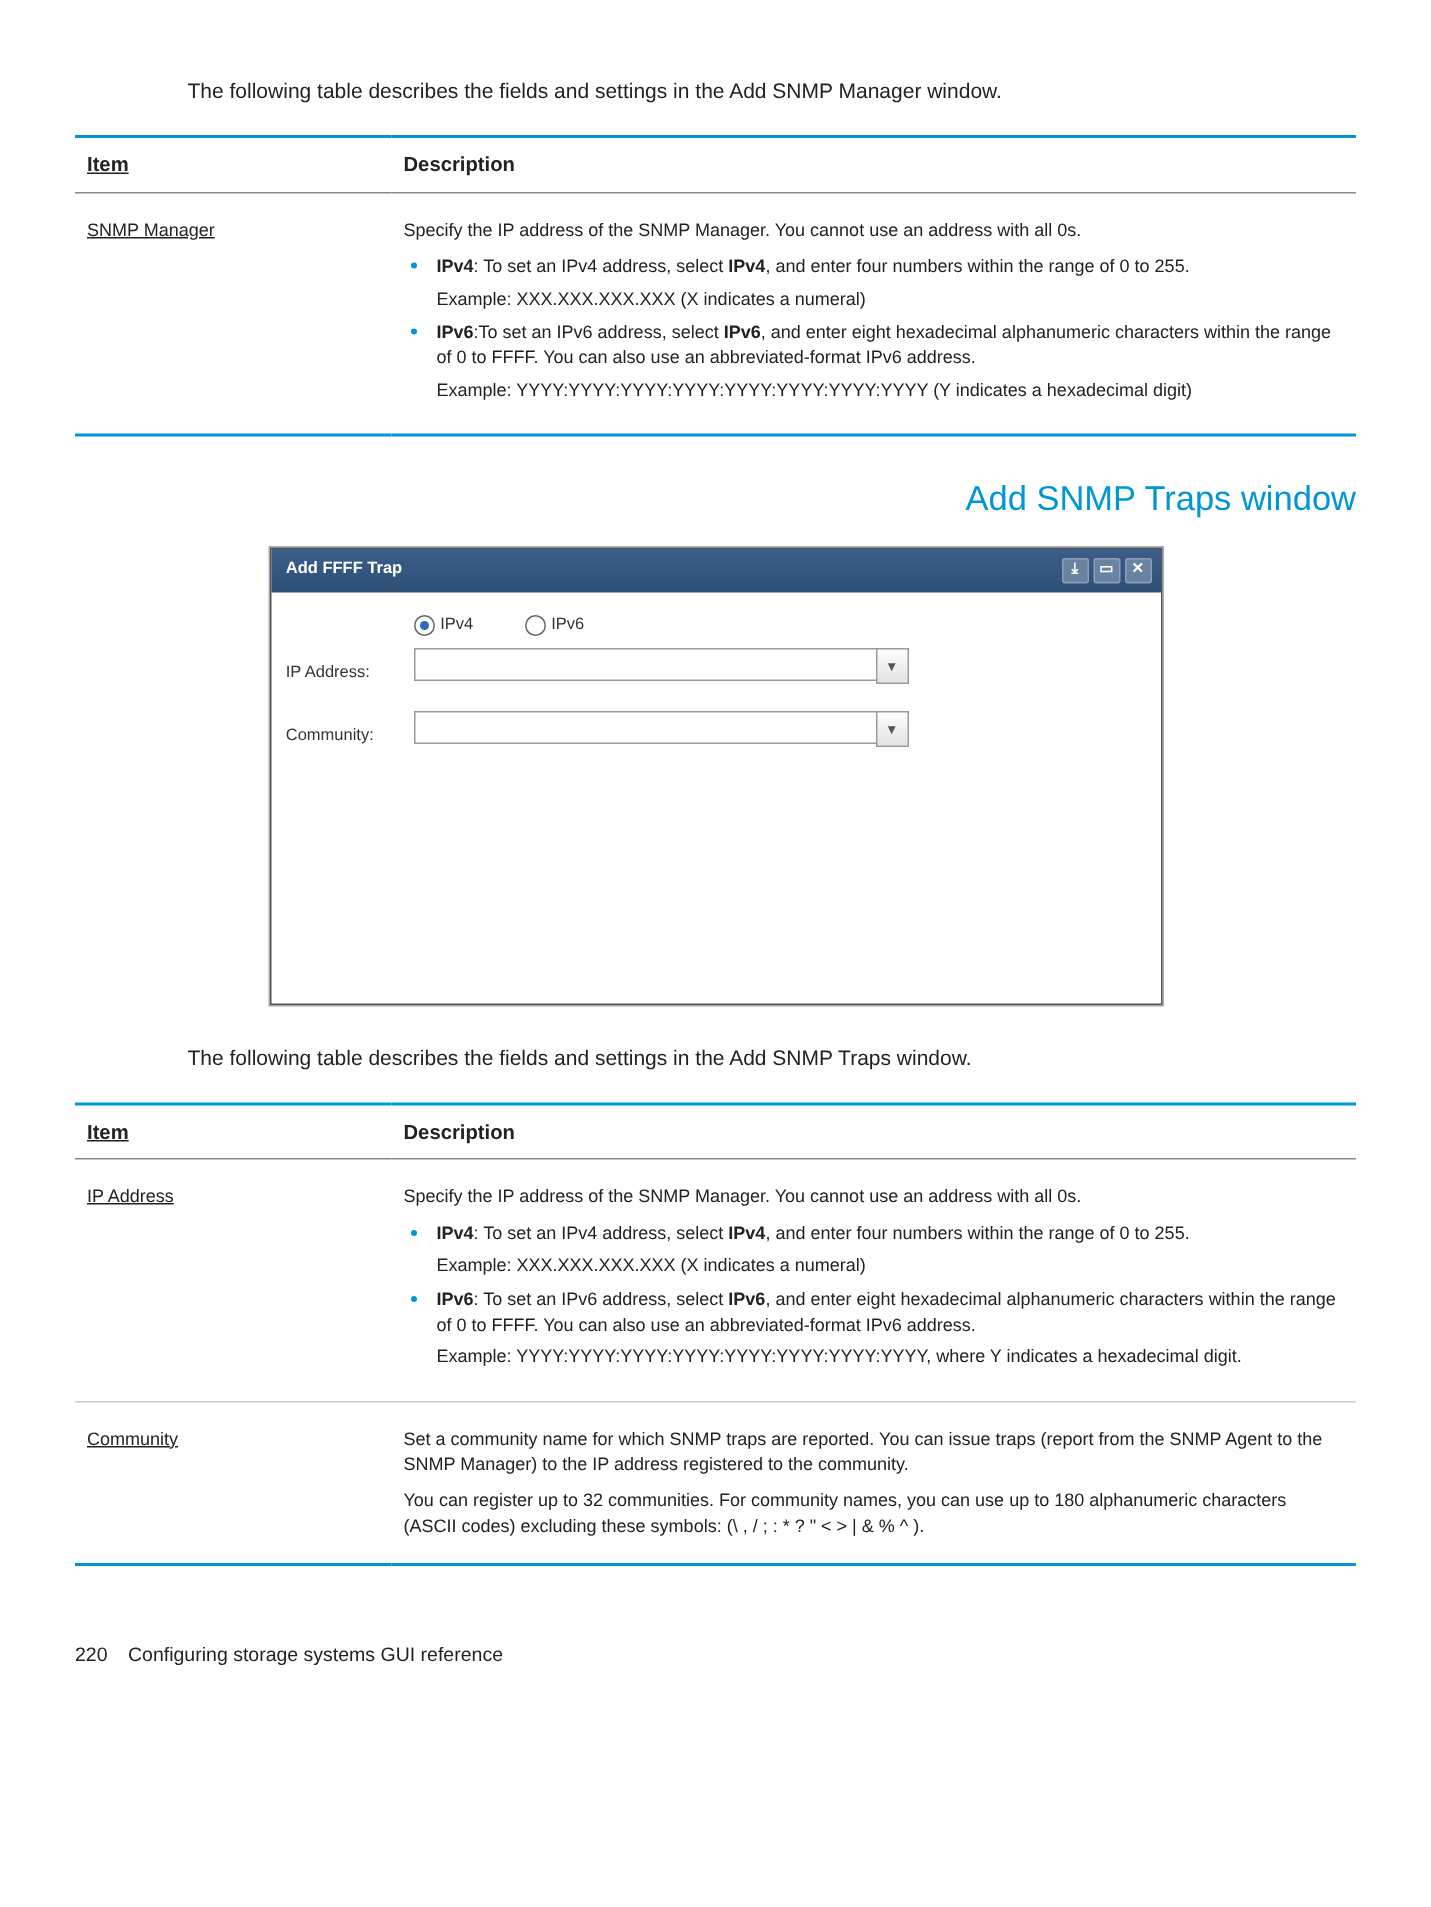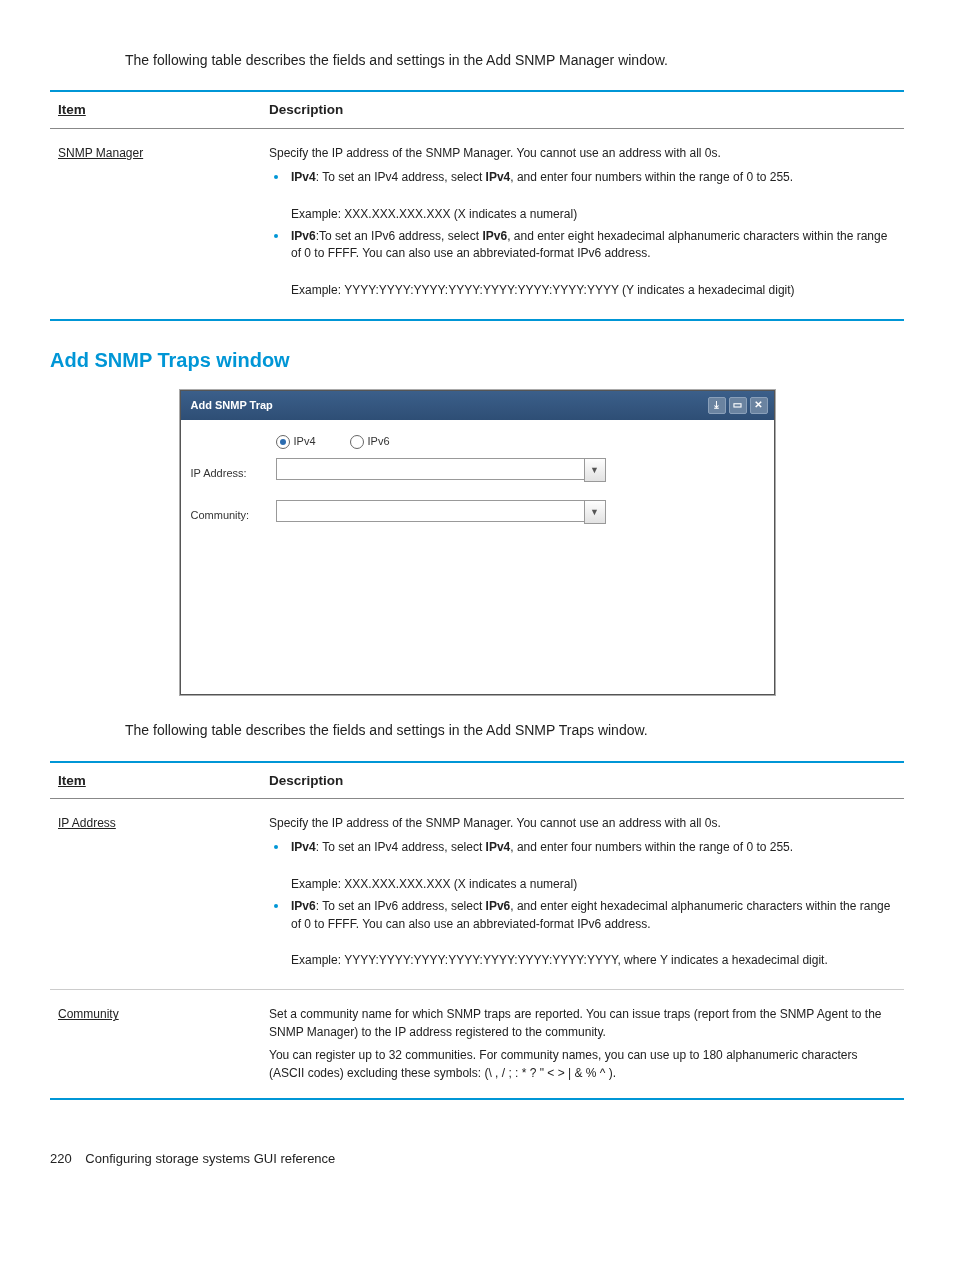--- a/index.html
+++ b/index.html
@@ -11,24 +11,25 @@
     box-sizing: border-box;
     font-size: 14px;
     line-height: 1.45;
   }
   .intro {
     text-align: left;
     margin: 0 0 20px 75px;
   }
   h2.section {
     font-family: Arial, sans-serif;
-    font-weight: bold;
+    font-weight: normal;
     color: #0096d6;
-    font-size: 20px;
+    font-size: 23px;
     margin: 25px 0 15px 0;
+    text-align: right;
   }
   table.desc {
     width: 100%;
     border-collapse: collapse;
     border-top: 2px solid #0096d6;
     border-bottom: 2px solid #0096d6;
     margin-bottom: 18px;
   }
   table.desc th {
     text-align: left;
@@ -42,21 +43,21 @@
     padding: 16px 8px;
     font-size: 12px;
     border-top: 1px solid #ccc;
   }
   table.desc tr:first-child td { border-top: none; }
   table.desc td:first-child, table.desc th:first-child { width: 195px; text-decoration: underline; }
   ul.bul { margin: 4px 0; padding-left: 20px; }
   ul.bul li { padding-left: 2px; margin-bottom: 2px; }
   ul.bul li::marker { color: #0096d6; font-size: 14px; }
   .bold { font-weight: bold; }
-  .example { margin-top: 19px; }
+  .example { margin-top: 4px; }
 
   
   .dialog-wrap { margin: 0 auto 25px auto; width: 595px; }
   .dialog {
     border: 1px solid #555;
     box-shadow: 0 0 0 1px #aaa;
     font-family: Verdana, Arial, sans-serif;
     font-size: 11px;
     color: #333;
     background: #fff;
@@ -154,21 +155,21 @@
       </td>
     </tr>
   </tbody>
 </table>
 
 <h2 class="section">Add SNMP Traps window</h2>
 
 <div class="dialog-wrap">
   <div class="dialog">
     <div class="dlg-title">
-      <span>Add SNMP Trap</span>
+      <span>Add FFFF Trap</span>
       <div class="ctrls">
         <div class="ctrl">⤓</div>
         <div class="ctrl">▭</div>
         <div class="ctrl">✕</div>
       </div>
     </div>
     <div class="dlg-body">
       <div class="dlg-row">
         <div class="dlg-label">IP Address:</div>
         <div class="dlg-field">

